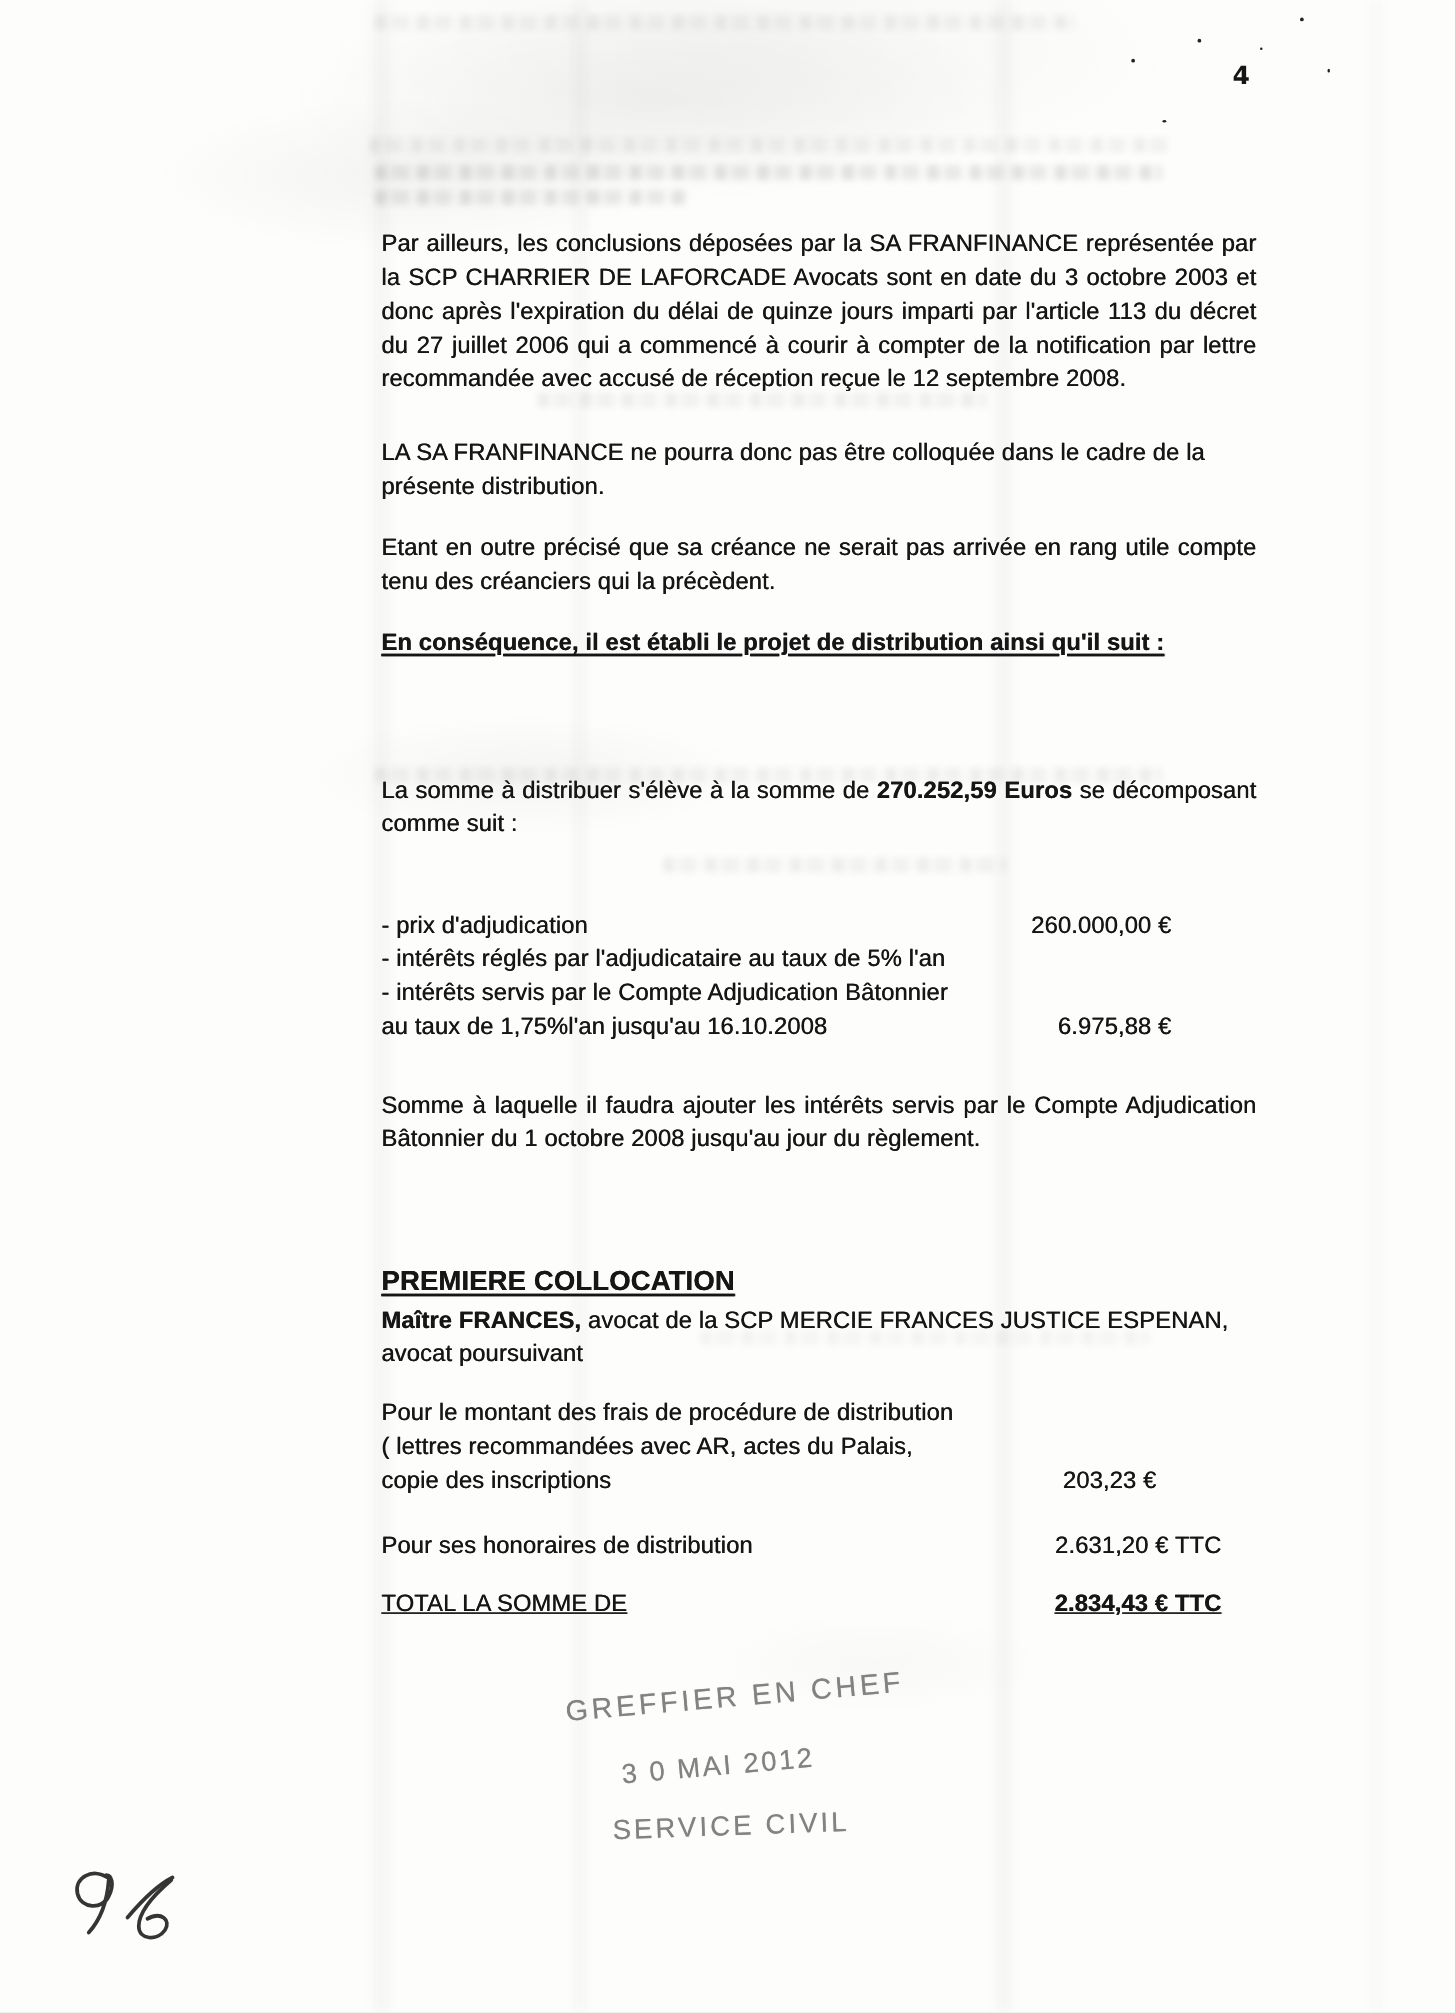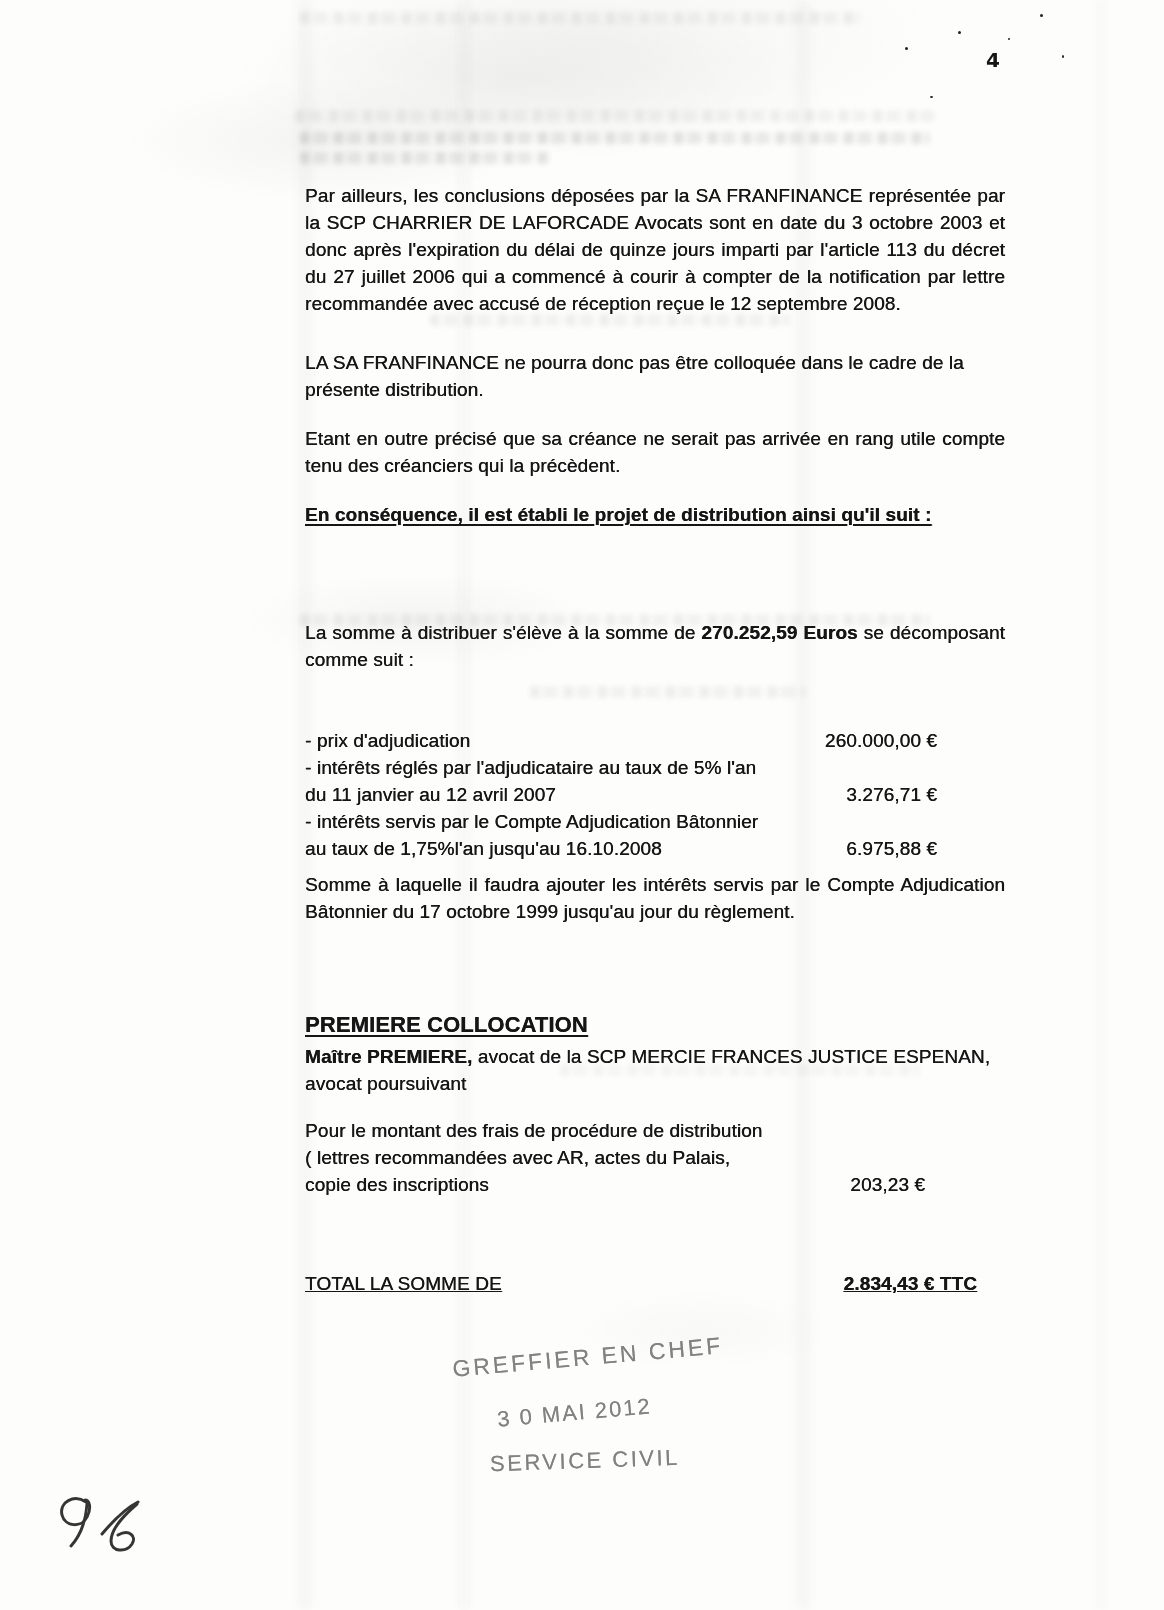--- a/index.html
+++ b/index.html
@@ -91,48 +91,48 @@
   <div class="txt" style="top:727px;width:632px;">
     <div class="row">
       <span>- prix d'adjudication</span>
       <span class="amt">260.000,00 €</span>
     </div>
     <div class="row">
       <span>- intérêts réglés par l'adjudicataire au taux de 5% l'an</span>
       <span class="amt"></span>
     </div>
     <div class="row">
-      <span>du 11 janvier au 12 avril 2007</span>
-      <span class="amt">3.276,71 €</span>
-    </div>
-    <div class="row">
       <span>- intérêts servis par le Compte Adjudication Bâtonnier</span>
       <span class="amt"></span>
     </div>
     <div class="row">
       <span>au taux de 1,75%l'an jusqu'au 16.10.2008</span>
       <span class="amt">6.975,88 €</span>
     </div>
   </div>
 
-  <p class="txt just" style="top:871px;margin:0;">Somme à laquelle il faudra ajouter les intérêts servis par le Compte Adjudication Bâtonnier du 17 octobre 1999 jusqu'au jour du règlement.</p>
+  <p class="txt just" style="top:871px;margin:0;">Somme à laquelle il faudra ajouter les intérêts servis par le Compte Adjudication Bâtonnier du 1 octobre 2008 jusqu'au jour du règlement.</p>
 
   <h2 class="txt hd" style="top:1011px;margin:0;font-size:22px;">PREMIERE COLLOCATION</h2>
 
-  <p class="txt" style="top:1043px;margin:0;"><span class="bold">Maître PREMIERE,</span><span> avocat de la SCP MERCIE FRANCES JUSTICE ESPENAN, avocat poursuivant</span></p>
+  <p class="txt" style="top:1043px;margin:0;"><span class="bold">Maître FRANCES,</span><span> avocat de la SCP MERCIE FRANCES JUSTICE ESPENAN, avocat poursuivant</span></p>
 
   <div class="txt" style="top:1117px;width:672px;">
     <div>Pour le montant des frais de procédure de distribution</div>
     <div>( lettres recommandées avec AR, actes du Palais,</div>
     <div class="row">
       <span> copie des inscriptions</span>
       <span class="amt pad-amt">203,23 €</span>
     </div>
   </div>
 
+  <div class="txt row" style="top:1223px;width:672px;">
+    <span>Pour ses honoraires de distribution</span>
+    <span class="amt">2.631,20 € TTC</span>
+  </div>
 
   <div class="txt row" style="top:1270px;width:672px;text-decoration:underline;">
     <span>TOTAL LA SOMME DE</span>
     <span class="amt bold">2.834,43 € TTC</span>
   </div>
 
   <div class="stamp stamp-1" style="left:452px;top:1344px;">GREFFIER EN CHEF</div>
   <div class="stamp stamp-2" style="left:497px;top:1400px;">3 0 MAI 2012</div>
   <div class="stamp stamp-3" style="left:490px;top:1448px;">SERVICE CIVIL</div>
 

